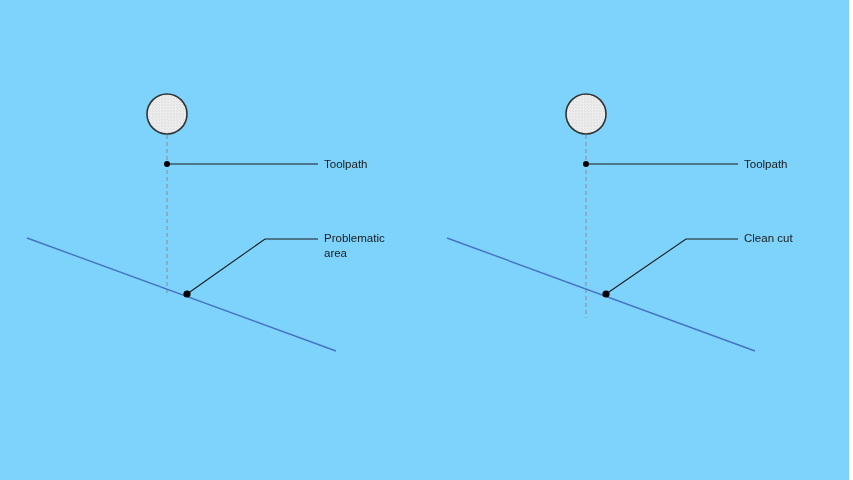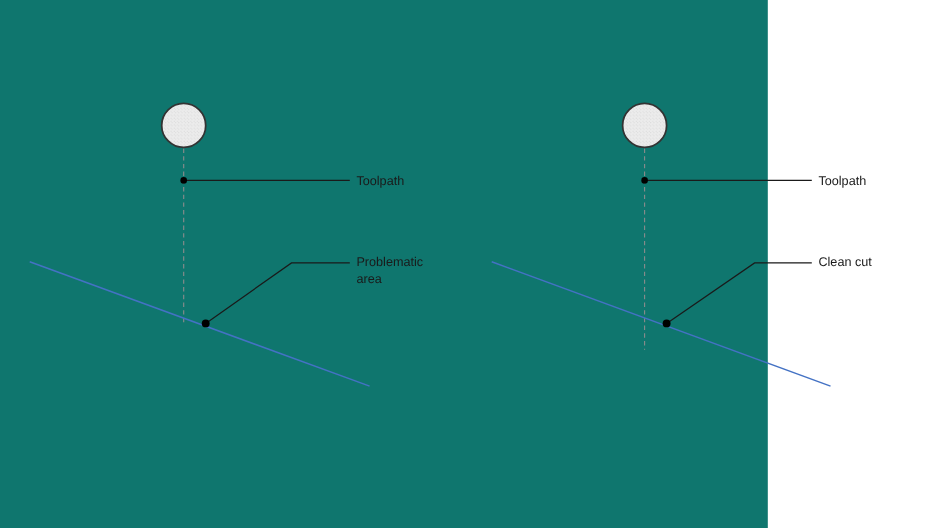--- a/index.html
+++ b/index.html
@@ -10,23 +10,23 @@
   }
   body {
     width: 853px;
     height: 480px;
     overflow: hidden;
     font-family: "Liberation Sans", sans-serif;
     color: #000000;
   }
   #diagram-root {
     position: relative;
-    width: 698px;
+    width: 849px;
     height: 480px;
-    background: #0f766e;
+    background: #7dd3fc;
   }
   svg.diagram-canvas {
     position: absolute;
     left: 0;
     top: 0;
     width: 853px;
     height: 480px;
     display: block;
   }
   text.label-text {

